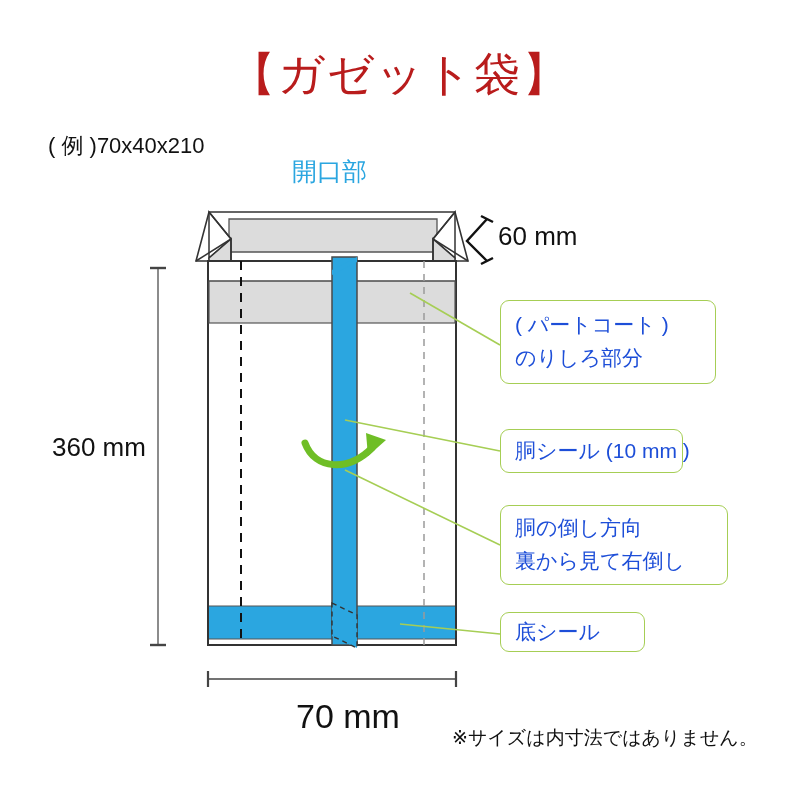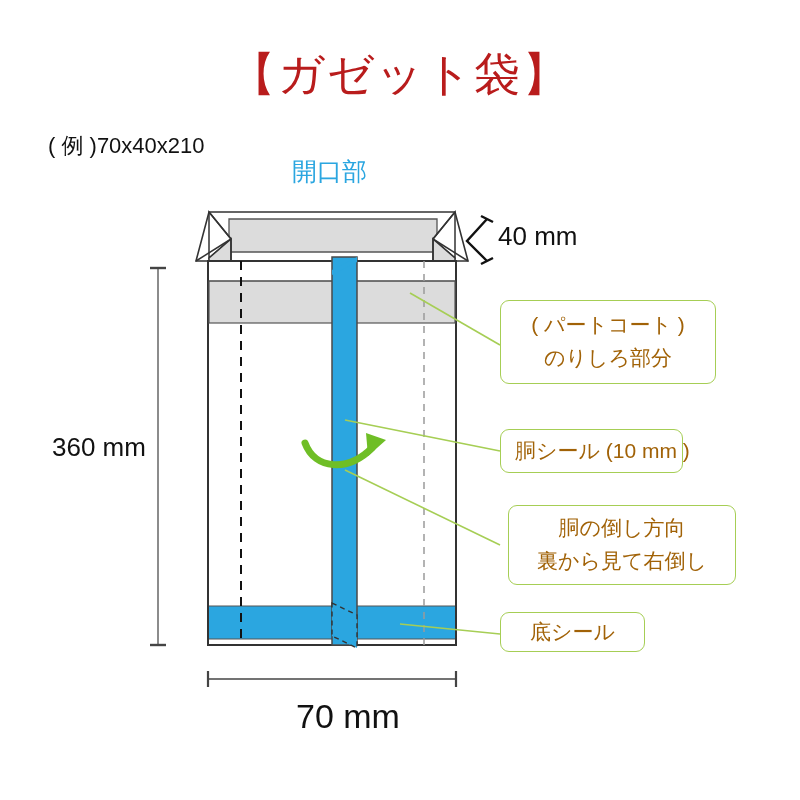--- a/index.html
+++ b/index.html
@@ -66,35 +66,34 @@
     left: 452px;
     top: 725px;
     font-size: 19px;
   }
   .callout {
     position: absolute;
     box-sizing: border-box;
     border: 1.6px solid #A6CE55;
     border-radius: 9px;
     background: #ffffff;
-    color: #a16207;
+    color: #1d4ed8;
     display: flex;
     flex-direction: column;
     justify-content: center;
     padding: 16px 14px;
-    text-align: center;
   }
   .callout .line {
     font-size: 21px;
     line-height: 1.55;
     white-space: nowrap;
   }
   #callout-partcoat { left: 500px; top: 300px; width: 216px; height: 84px; }
   #callout-bodyseal  { left: 500px; top: 429px; width: 183px; height: 44px; }
-  #callout-folddir   { left: 500px; top: 505px; width: 228px; height: 80px; margin-left: 8px; }
+  #callout-folddir   { left: 500px; top: 505px; width: 228px; height: 80px; }
   #callout-bottomseal{ left: 500px; top: 612px; width: 145px; height: 40px; }
 </style>
 </head>
 <body>
 
 <div id="stage">
 
   <svg id="svg-layer" viewBox="0 0 800 800">
 
     <g>
@@ -167,21 +166,21 @@
       <line x1="400" y1="624" x2="500" y2="634"></line>
     </g>
   </svg>
 
   <div class="txt" id="title">【ガゼット袋】</div>
 
   <div class="txt" id="example-label">( 例 )70x40x210</div>
 
   <div class="txt" id="opening-label">開口部</div>
 
-  <div class="txt" id="gusset-depth-label">40 mm</div>
+  <div class="txt" id="gusset-depth-label">60 mm</div>
 
   <div class="txt" id="height-label">360 mm</div>
 
   <div class="txt" id="width-label">70 mm</div>
 
   <div class="callout" id="callout-partcoat">
     <div class="line">( パートコート )</div>
     <div class="line">のりしろ部分</div>
   </div>
 
@@ -191,14 +190,15 @@
 
   <div class="callout" id="callout-folddir">
     <div class="line">胴の倒し方向</div>
     <div class="line">裏から見て右倒し</div>
   </div>
 
   <div class="callout" id="callout-bottomseal">
     <div class="line">底シール</div>
   </div>
 
+  <div class="txt" id="footnote">※サイズは内寸法ではありません。</div>
 
 </div>
 
 </body></html>

